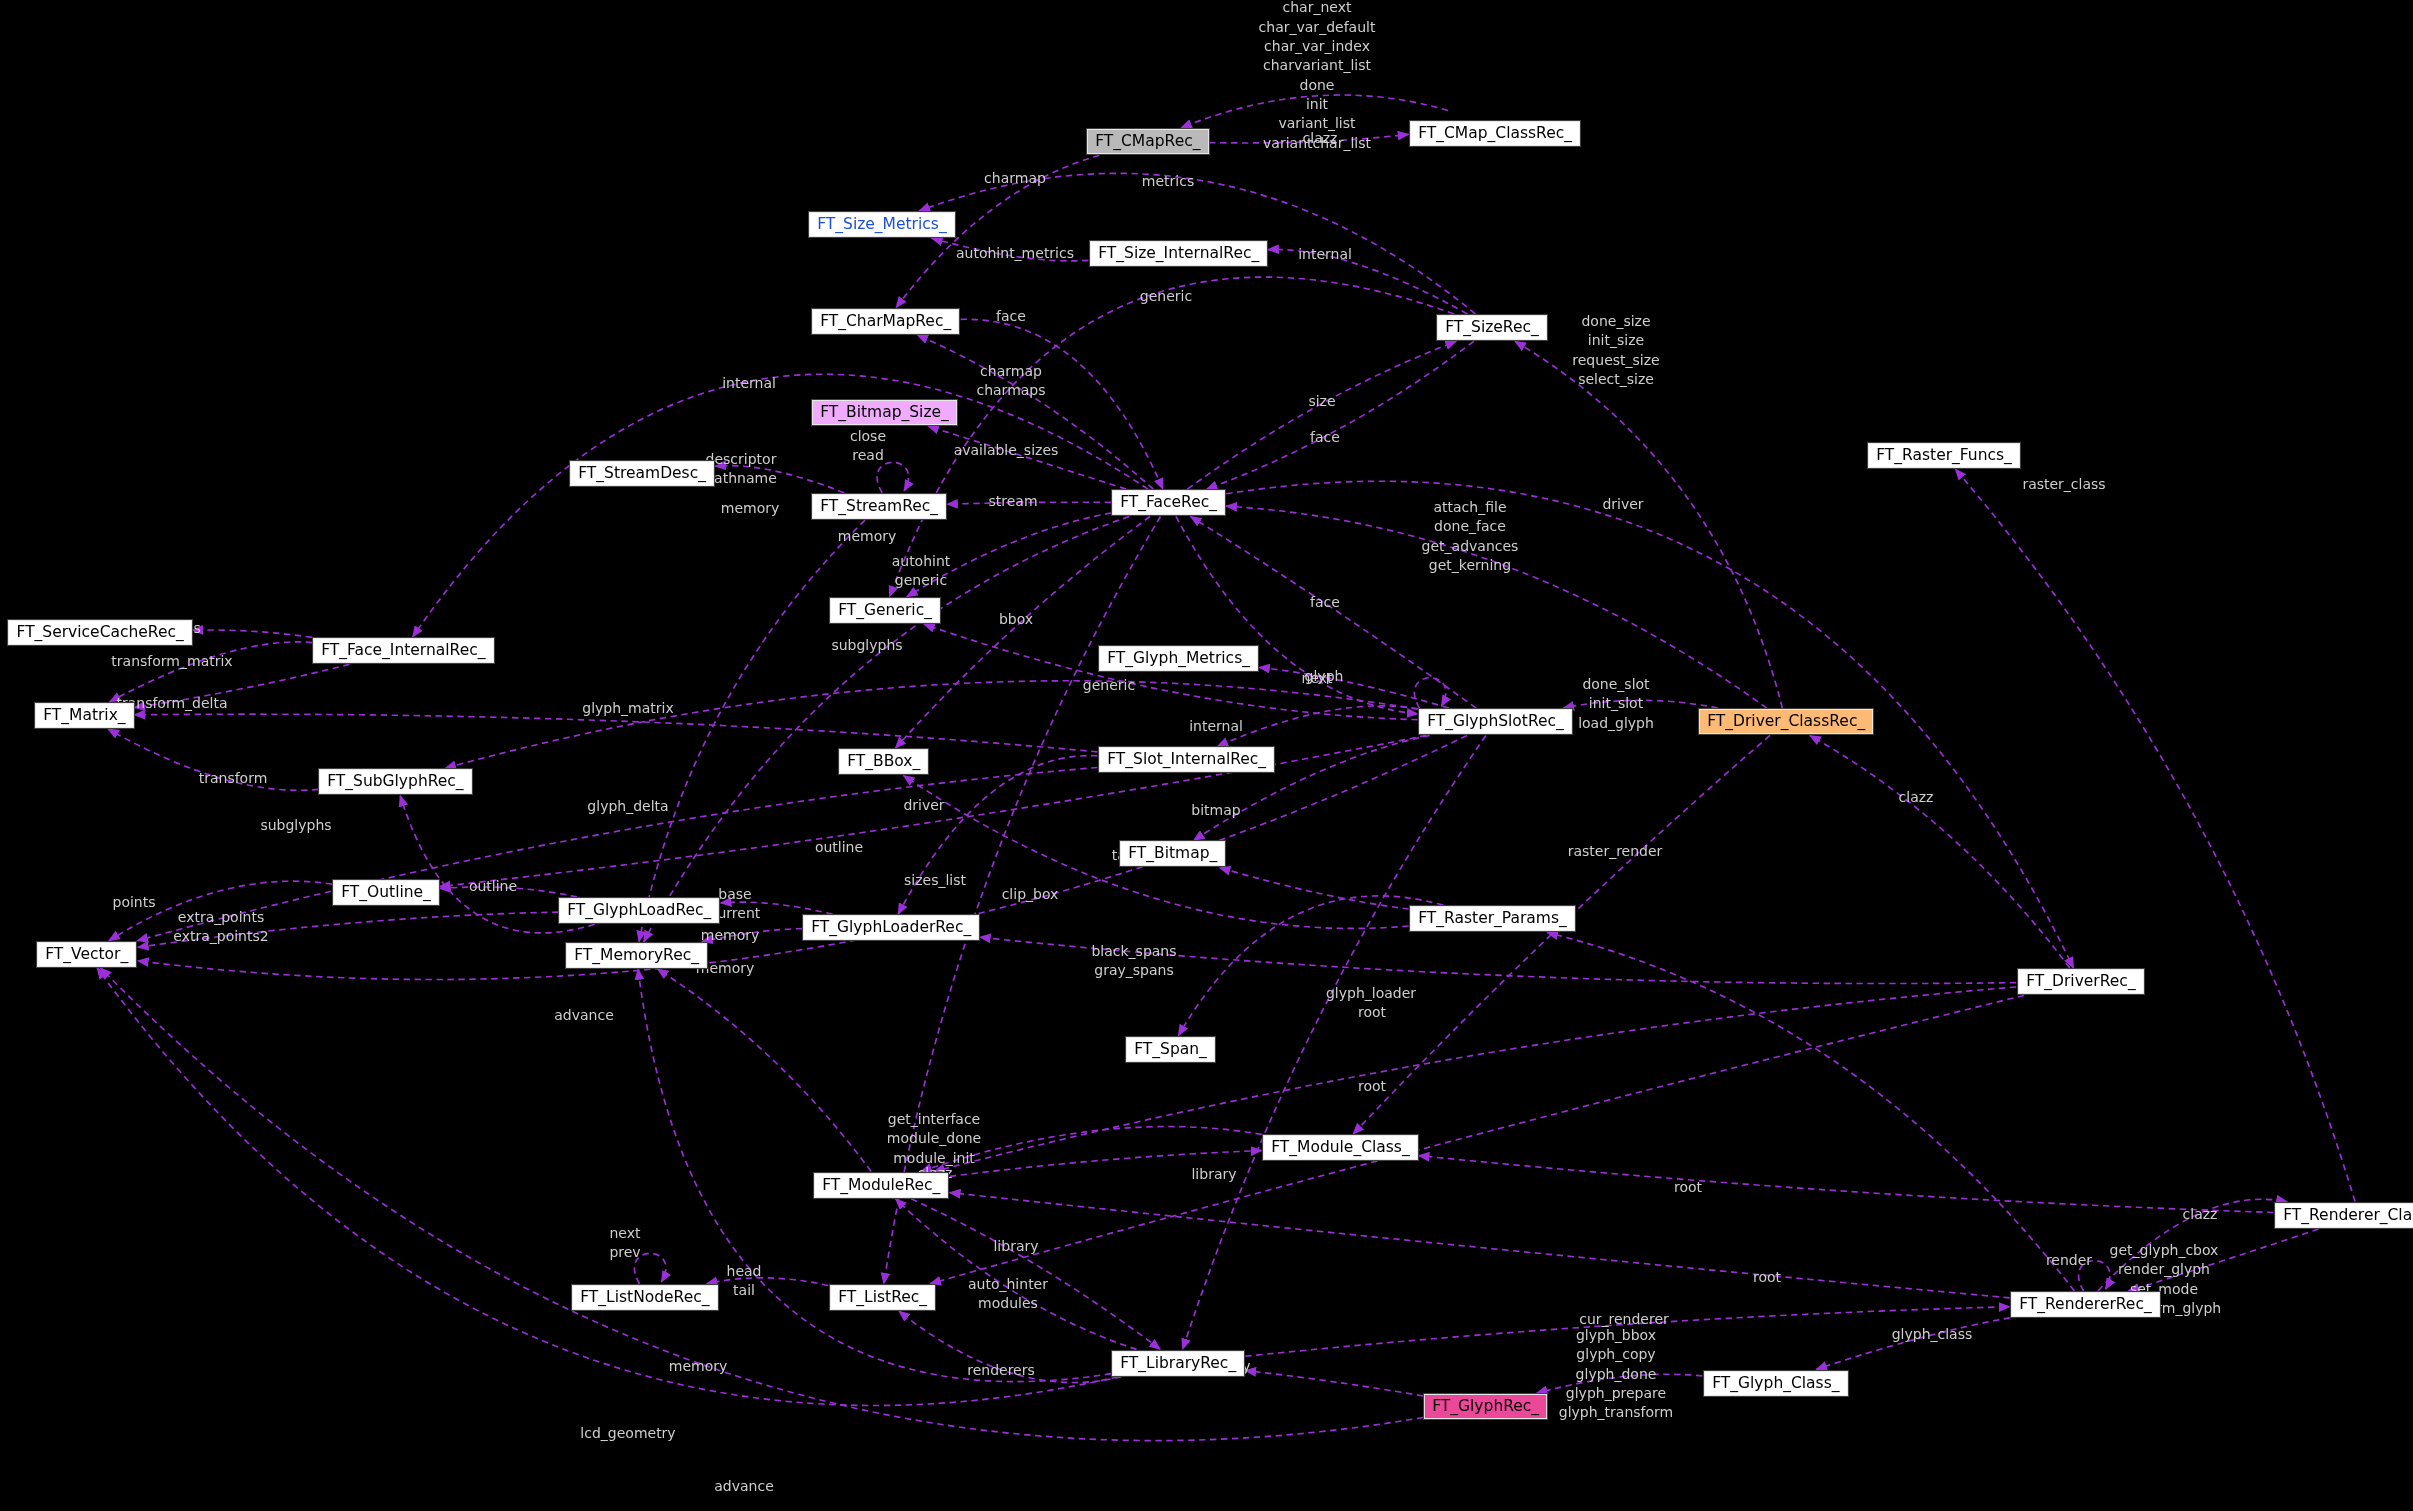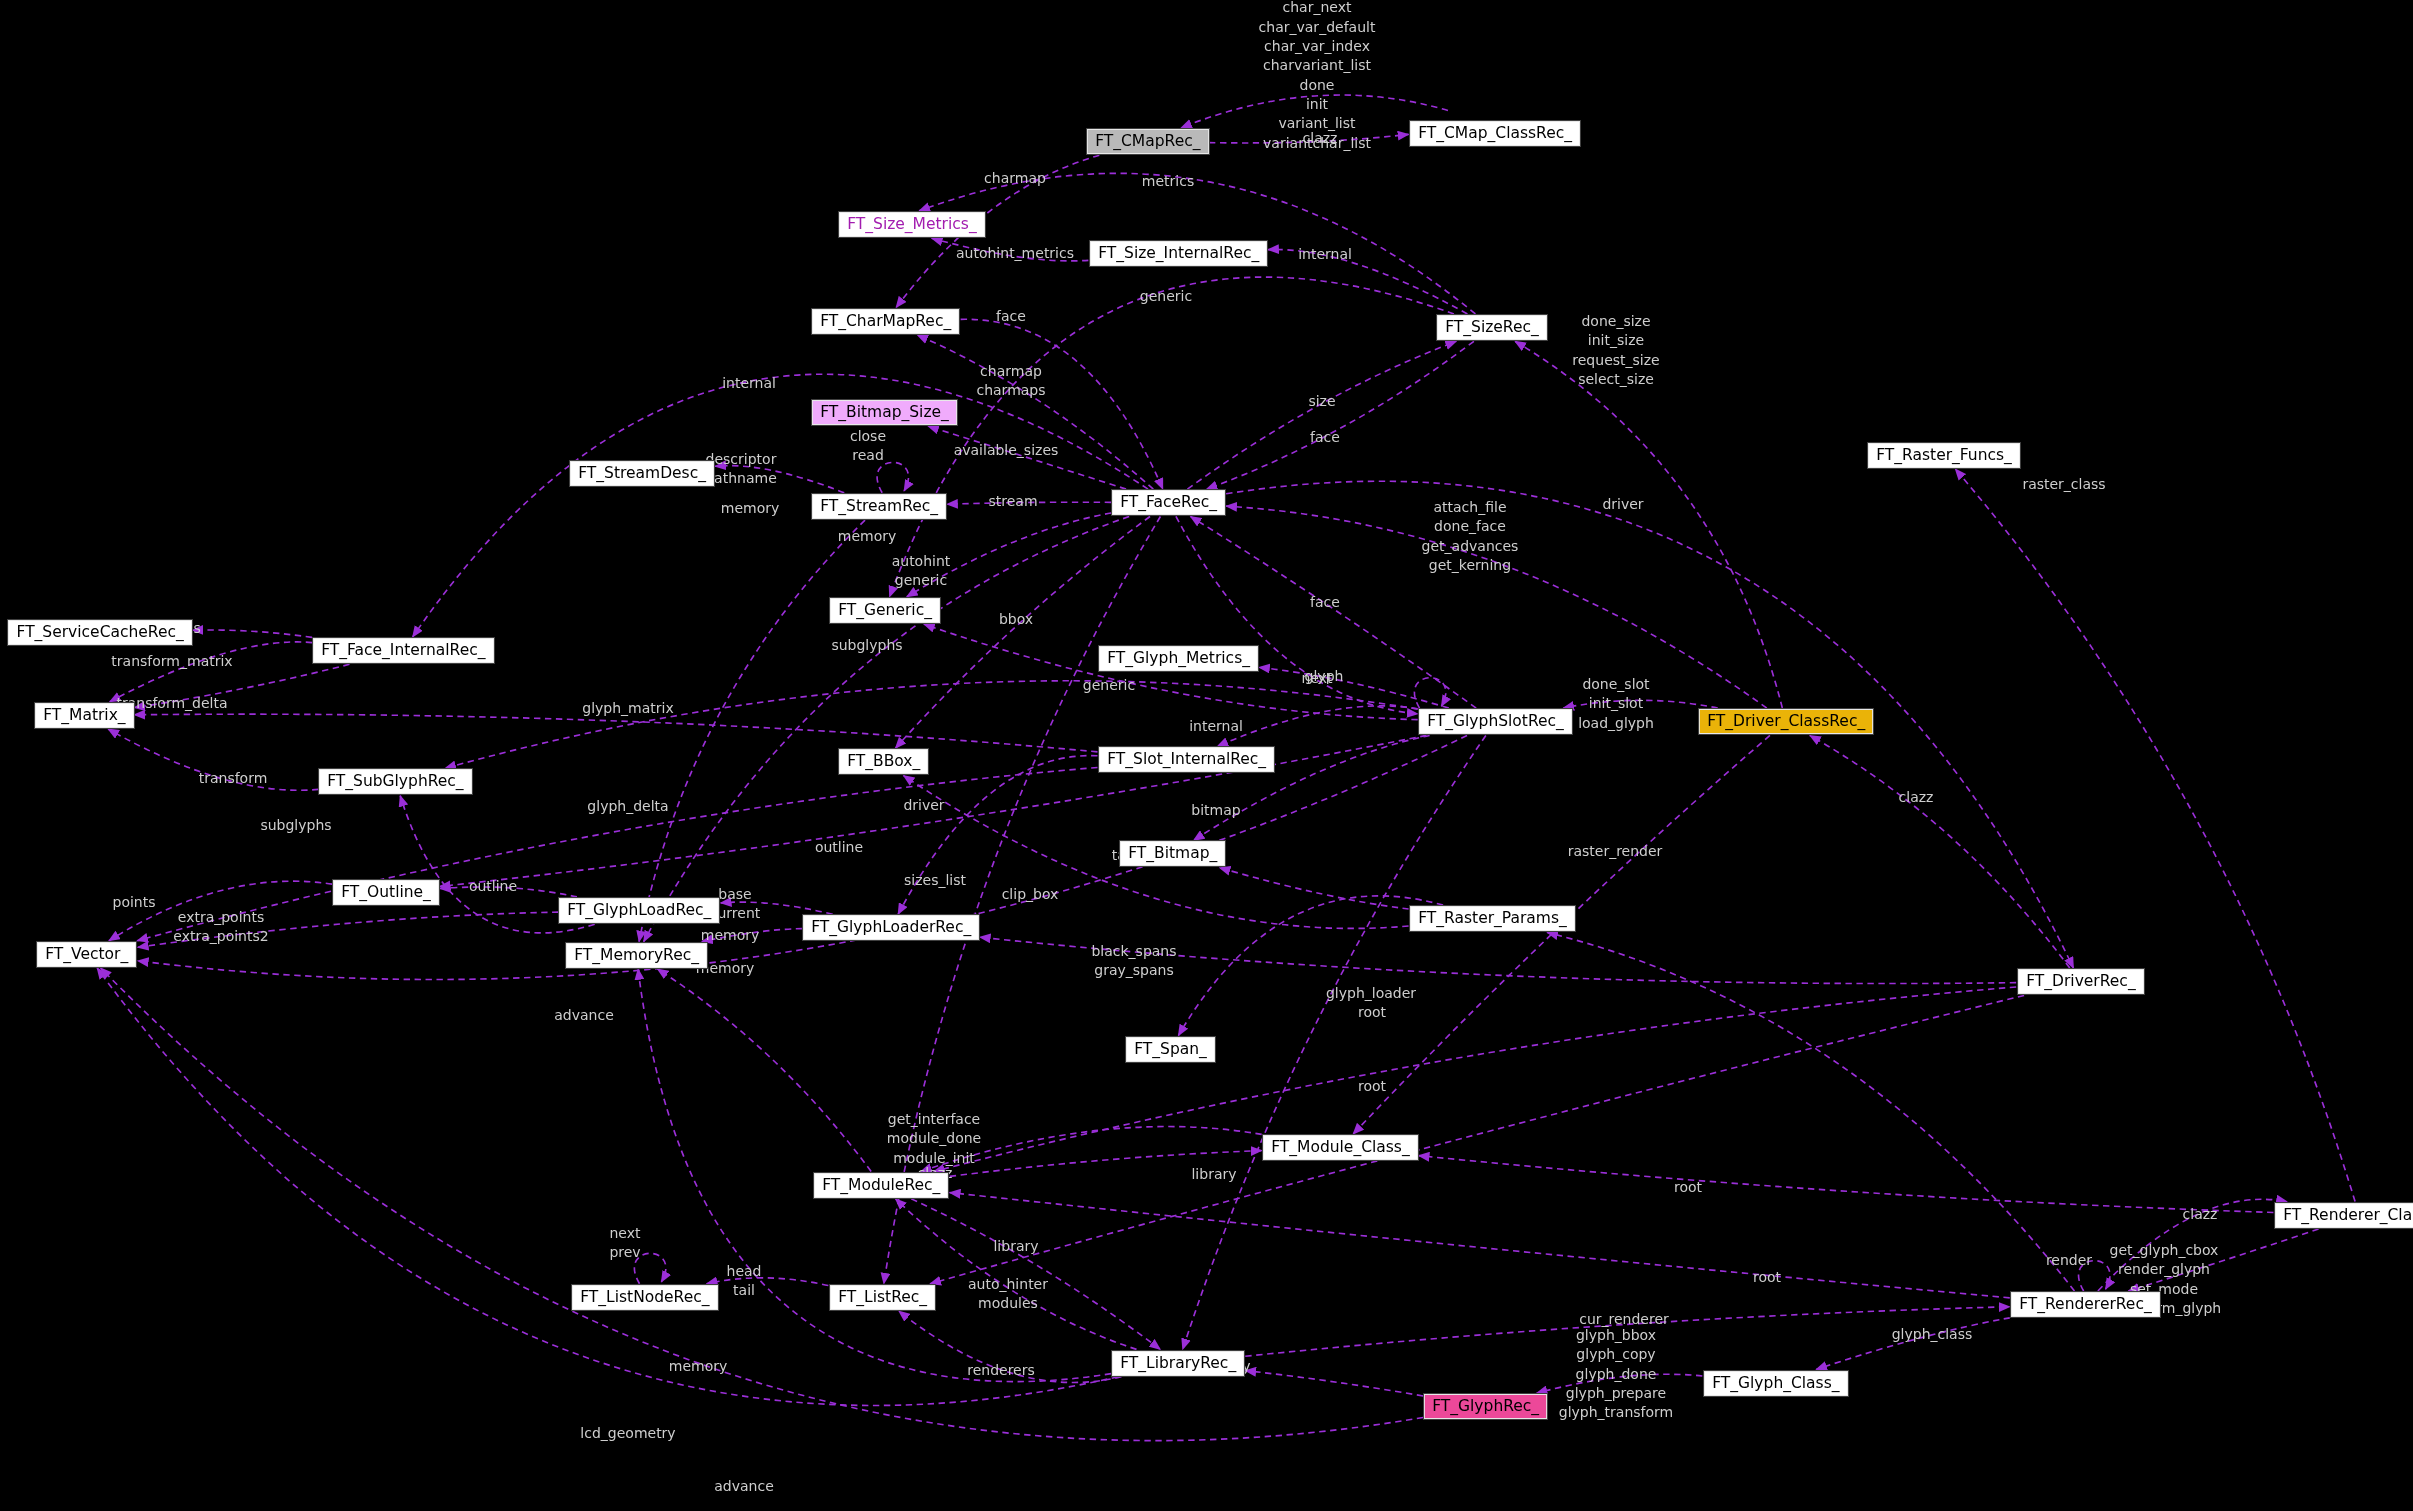--- a/index.html
+++ b/index.html
@@ -217,36 +217,36 @@
       <div class="edge-label" style="left: 1001px; top: 1371px; color: rgb(206, 206, 206);">renderers</div>
       <div class="edge-label" style="left: 628px; top: 1434px; color: rgb(206, 206, 206);">lcd_geometry</div>
       <div class="edge-label" style="left: 584px; top: 1016px; color: rgb(206, 206, 206);">advance</div>
       <div class="edge-label" style="left: 744px; top: 1487px; color: rgb(206, 206, 206);">advance</div>
       <div class="edge-label" style="left: 1688px; top: 1188px; color: rgb(206, 206, 206);">root</div>
       <div class="edge-label" style="left: 1767px; top: 1278px; color: rgb(206, 206, 206);">root</div>
     </div>
   <div id="node-layer">
       <div class="node" style="left: 1086px; top: 128px; background: rgb(185, 185, 185); border-color: rgb(63, 63, 63); color: rgb(0, 0, 0);">FT_CMapRec_</div>
       <div class="node" style="left: 1409px; top: 120px; background: rgb(255, 255, 255); border-color: rgb(63, 63, 63); color: rgb(0, 0, 0);">FT_CMap_ClassRec_</div>
-      <div class="node" style="left: 838px; top: 211px; background: rgb(255, 255, 255); border-color: rgb(63, 63, 63); color: #a21caf; text-align: center;">FT_Size_Metrics_</div>
+      <div class="node" style="left: 808px; top: 211px; background: rgb(255, 255, 255); border-color: rgb(63, 63, 63); color: #1d4ed8; text-align: center;">FT_Size_Metrics_</div>
       <div class="node" style="left: 1089px; top: 240px; background: rgb(255, 255, 255); border-color: rgb(63, 63, 63); color: rgb(0, 0, 0);">FT_Size_InternalRec_</div>
       <div class="node" style="left: 811px; top: 308px; background: rgb(255, 255, 255); border-color: rgb(63, 63, 63); color: rgb(0, 0, 0);">FT_CharMapRec_</div>
       <div class="node" style="left: 1436px; top: 314px; background: rgb(255, 255, 255); border-color: rgb(63, 63, 63); color: rgb(0, 0, 0);">FT_SizeRec_</div>
       <div class="node" style="left: 811px; top: 399px; background: #f0abfc; border-color: rgb(63, 63, 63); color: rgb(0, 0, 0);">FT_Bitmap_Size_</div>
       <div class="node" style="left: 569px; top: 460px; background: rgb(255, 255, 255); border-color: rgb(63, 63, 63); color: rgb(0, 0, 0);">FT_StreamDesc_</div>
       <div class="node" style="left: 811px; top: 493px; background: rgb(255, 255, 255); border-color: rgb(63, 63, 63); color: rgb(0, 0, 0);">FT_StreamRec_</div>
       <div class="node" style="left: 1111px; top: 489px; background: rgb(255, 255, 255); border-color: rgb(63, 63, 63); color: rgb(0, 0, 0);">FT_FaceRec_</div>
       <div class="node" style="left: 1867px; top: 442px; background: rgb(255, 255, 255); border-color: rgb(63, 63, 63); color: rgb(0, 0, 0);">FT_Raster_Funcs_</div>
       <div class="node" style="left: 829px; top: 597px; background: rgb(255, 255, 255); border-color: rgb(63, 63, 63); color: rgb(0, 0, 0);">FT_Generic_</div>
       <div class="node" style="left: 7.3px; top: 619px; background: rgb(255, 255, 255); border-color: rgb(63, 63, 63); color: rgb(0, 0, 0);">FT_ServiceCacheRec_</div>
       <div class="node" style="left: 312px; top: 637px; background: rgb(255, 255, 255); border-color: rgb(63, 63, 63); color: rgb(0, 0, 0);">FT_Face_InternalRec_</div>
       <div class="node" style="left: 1098px; top: 645px; background: rgb(255, 255, 255); border-color: rgb(63, 63, 63); color: rgb(0, 0, 0);">FT_Glyph_Metrics_</div>
       <div class="node" style="left: 34px; top: 702px; background: rgb(255, 255, 255); border-color: rgb(63, 63, 63); color: rgb(0, 0, 0);">FT_Matrix_</div>
       <div class="node" style="left: 1418px; top: 708px; background: rgb(255, 255, 255); border-color: rgb(63, 63, 63); color: rgb(0, 0, 0);">FT_GlyphSlotRec_</div>
-      <div class="node" style="left: 1698px; top: 708px; background: #eab308; border-color: rgb(63, 63, 63); color: rgb(0, 0, 0);">FT_Driver_ClassRec_</div>
+      <div class="node" style="left: 1698px; top: 708px; background: #fdba74; border-color: rgb(63, 63, 63); color: rgb(0, 0, 0);">FT_Driver_ClassRec_</div>
       <div class="node" style="left: 318px; top: 768px; background: rgb(255, 255, 255); border-color: rgb(63, 63, 63); color: rgb(0, 0, 0);">FT_SubGlyphRec_</div>
       <div class="node" style="left: 838px; top: 748px; background: rgb(255, 255, 255); border-color: rgb(63, 63, 63); color: rgb(0, 0, 0);">FT_BBox_</div>
       <div class="node" style="left: 1098px; top: 746px; background: rgb(255, 255, 255); border-color: rgb(63, 63, 63); color: rgb(0, 0, 0);">FT_Slot_InternalRec_</div>
       <div class="node" style="left: 1119px; top: 840px; background: rgb(255, 255, 255); border-color: rgb(63, 63, 63); color: rgb(0, 0, 0);">FT_Bitmap_</div>
       <div class="node" style="left: 332px; top: 879px; background: rgb(255, 255, 255); border-color: rgb(63, 63, 63); color: rgb(0, 0, 0);">FT_Outline_</div>
       <div class="node" style="left: 558px; top: 897px; background: rgb(255, 255, 255); border-color: rgb(63, 63, 63); color: rgb(0, 0, 0);">FT_GlyphLoadRec_</div>
       <div class="node" style="left: 802px; top: 914px; background: rgb(255, 255, 255); border-color: rgb(63, 63, 63); color: rgb(0, 0, 0);">FT_GlyphLoaderRec_</div>
       <div class="node" style="left: 1409px; top: 905px; background: rgb(255, 255, 255); border-color: rgb(63, 63, 63); color: rgb(0, 0, 0);">FT_Raster_Params_</div>
       <div class="node" style="left: 36px; top: 941px; background: rgb(255, 255, 255); border-color: rgb(63, 63, 63); color: rgb(0, 0, 0);">FT_Vector_</div>
       <div class="node" style="left: 565px; top: 942px; background: rgb(255, 255, 255); border-color: rgb(63, 63, 63); color: rgb(0, 0, 0);">FT_MemoryRec_</div>

